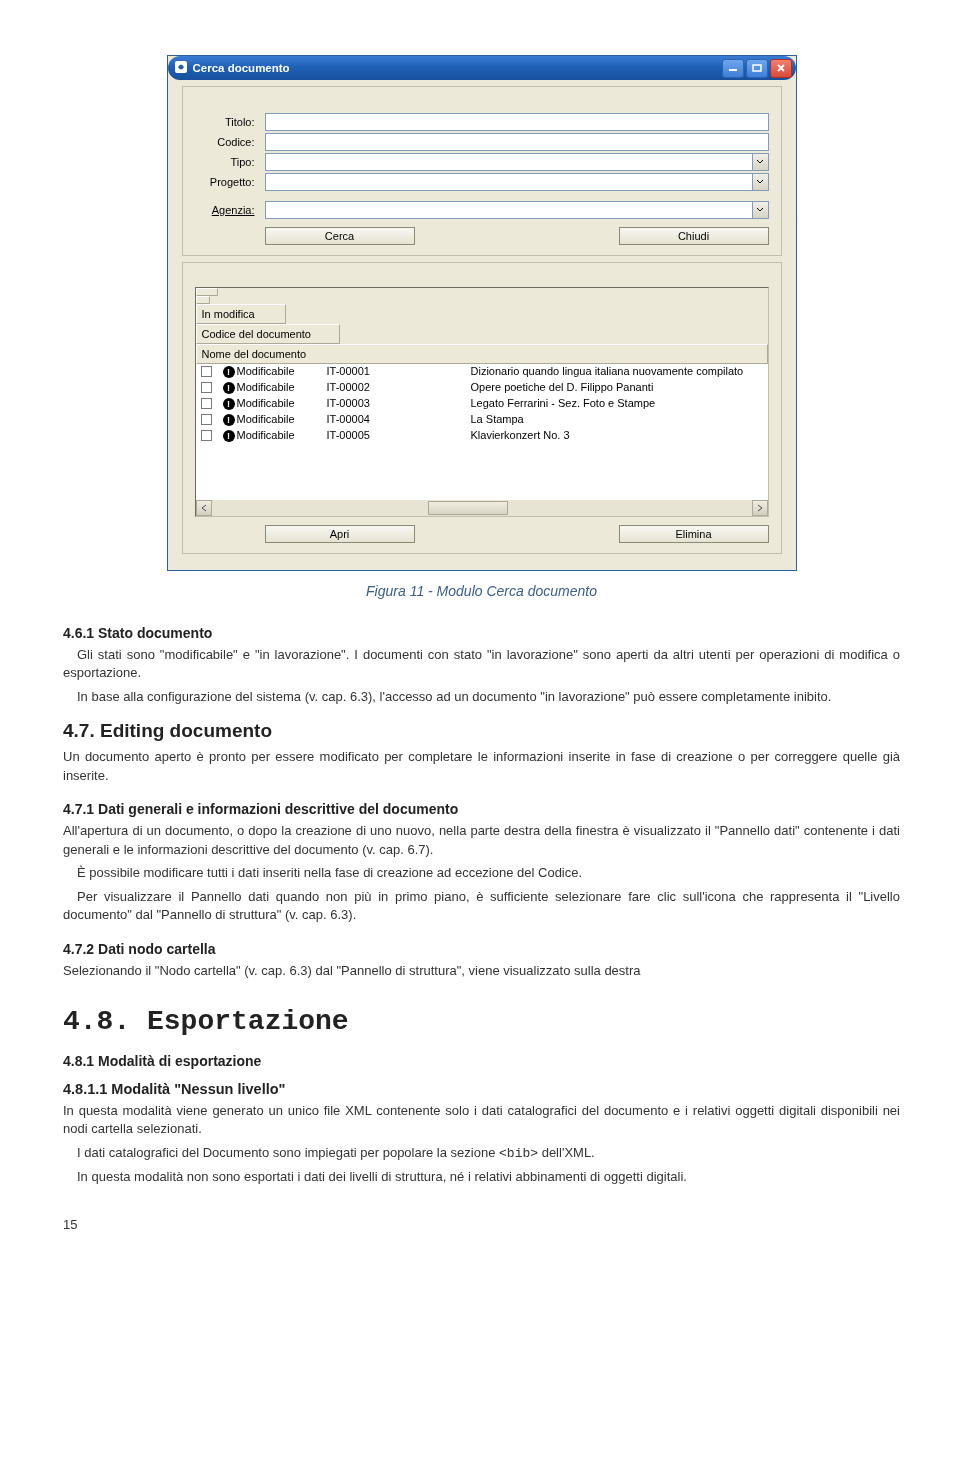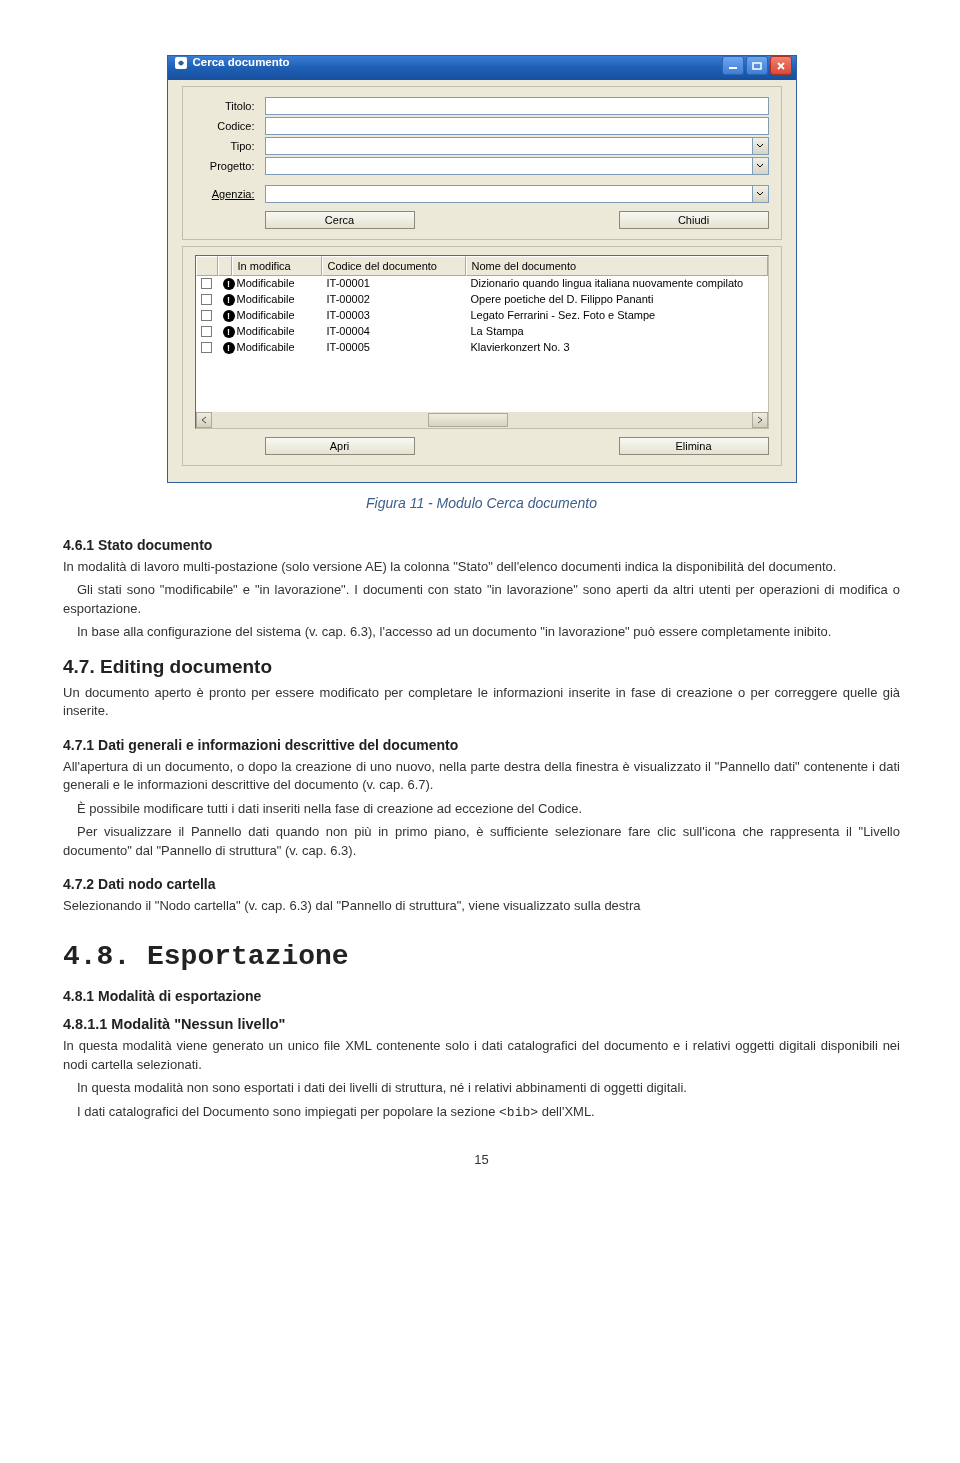--- a/index.html
+++ b/index.html
@@ -14,35 +14,35 @@
   .page { padding: 55px 60px 30px 63px; }
   .dialog {
     width: 630px;
     margin: 0 auto 12px auto;
     border: 1px solid #2e5f9e;
     background: #ece9d8;
   }
   .titlebar {
     height: 24px;
     background: linear-gradient(to bottom,#3a7bd5 0%,#1e5fb5 50%,#184f9c 100%);
-    display: flex; align-items: flex-start;
+    display: flex; align-items: center;
     padding: 0 4px 0 6px;
-    color: #fff; font-size: 11.5px; font-weight: bold;
+    color: #fff; font-size: 11.5px; font-weight: bold; border-radius: 12px;
   }
   .titlebar .app-icon { margin-right: 5px; }
   .titlebar .spacer { flex: 1; }
   .winbtn {
     width: 22px; height: 19px; margin-left: 2px;
     background: linear-gradient(to bottom,#6ea6ee,#3e7ed8);
     border: 1px solid #2c65b0; border-radius: 3px;
     display:flex;align-items:center;justify-content:center;
   }
   .winbtn.close { background: linear-gradient(to bottom,#f08070,#d84a3a); border-color:#b03020;}
   .dialog-body { padding: 6px 14px 10px; font-size: 11px; font-family: Tahoma, sans-serif; color:#000;}
-  fieldset { border: 1px solid #bfbfae; margin: 0 0 6px 0; padding: 8px 12px 10px;}
+  fieldset { border: 1px solid #bfbfae; margin: 0 0 6px 0; padding: 24px 12px 10px;}
   .frow { display:flex; align-items:center; margin: 2px 0;}
   .flabel { width: 60px; text-align: right; margin-right: 10px;}
   .ftext {
     flex:1; height:18px; background:#fff; border:1px solid #7f9db9;
     font-size:11px; padding:1px 3px;
   }
   .fselect {
     flex:1; height:18px; background:#fff; border:1px solid #7f9db9;
     position:relative;
   }
@@ -52,21 +52,21 @@
   .statbtn {
     background: linear-gradient(#f8f8f3,#e6e2d2);
     border:1px solid #8a8a78; font-size:11px;
     padding: 2px 0; text-align:center;
   }
   .btnrow { display:flex; margin-top:8px;}
   .statbtn.w { width:150px; }
   .btnrow .gap { flex:1; }
   .tbl { border:1px inset #bfbfae;}
   .thead,.trow { display:flex; font-size:11px;}
-  .thead { background:#ece9d8;}
+  .thead { background:#ece9d8;flex-direction:column;}
   .thead .tc { border:1px solid #fff; border-right-color:#aca89a; border-bottom-color:#aca89a;
     padding:3px 5px;}
   .c-check{width:22px;} .c-stat{width:14px;} .c-mod{width:90px;} .c-cod{width:144px;} .c-nom{flex:1;}
   .tbody{background:#fff; min-height:128px;}
   .trow{border-bottom:0;}
   .trow .tc{padding:1px 5px; border-right:0;}
   .trow .chk{display:inline-block;width:11px;height:11px;border:1px solid #7a7a7a;background:#fff;margin-top:1px;}
   .excicon{display:inline-flex;width:12px;height:12px;border-radius:50%;background:#000;
     align-items:center;justify-content:center;color:#fff;font-size:9px;font-weight:bold;}
   .scrollbar{height:16px;background:#e8e4d4;display:flex;}
@@ -75,21 +75,21 @@
   .strack{flex:1;background:#e8e4d4;position:relative;}
   .thumb{position:absolute;left:40%;width:80px;height:14px;top:1px;
     background:linear-gradient(#f0ece0,#d8d4c4);border:1px solid #aca89a;}
   .caption{text-align:center;font-style:italic;color:#3b5e8a;font-size:14px;margin:6px 0 26px;}
   h2{font-family:'Century Gothic','Trebuchet MS',sans-serif;font-weight:bold;font-size:19px;color:#222;margin:14px 0 6px;}
   h3{font-family:'Century Gothic','Trebuchet MS',sans-serif;font-weight:bold;font-size:14px;color:#222;margin:16px 0 5px;}
   h4{font-family:'Century Gothic','Trebuchet MS',sans-serif;font-weight:bold;font-size:14.5px;color:#222;margin:12px 0 4px;}
   p{font-family:'Century Gothic','Trebuchet MS',sans-serif;font-size:13px;line-height:1.42;margin:5px 0;text-align:justify;}
   p.ind{text-indent:14px;}
   .mono{font-family:'Courier New',monospace;}
-  .footer{text-align:center;font-family:'Century Gothic',sans-serif;font-size:13px;margin-top:30px;}
+  .footer{text-align:left;font-family:'Century Gothic',sans-serif;font-size:13px;margin-top:30px;}
 </style>
 </head>
 <body>
 
 <div class="page">
   <div class="dialog">
     <div class="titlebar">
       <span class="app-icon">
         <svg width="14" height="14">
             <rect x="1" y="1" width="12" height="12" fill="#fff" rx="2"></rect>
@@ -234,36 +234,35 @@
             <span class="gap"></span>
             <div class="statbtn w">Elimina</div>
           </div>
       </fieldset>
     </div>
   </div>
 
   <div class="caption">Figura 11 - Modulo Cerca documento</div>
 
   <h3>4.6.1 Stato documento</h3>
-  <p>In modalità di lavoro multi-postazione (solo versione AE) la colonna "Stato" dell'elenco documenti indica la disponibilità del documento.</p>
   <p class="ind">Gli stati sono "modificabile" e "in lavorazione". I documenti con stato "in lavorazione" sono aperti da altri utenti per operazioni di modifica o esportazione.</p>
   <p class="ind">In base alla configurazione del sistema (v. cap. 6.3), l'accesso ad un documento "in lavorazione" può essere completamente inibito.</p>
 
   <h2>4.7. Editing documento</h2>
   <p>Un documento aperto è pronto per essere modificato per completare le informazioni inserite in fase di creazione o per correggere quelle già inserite.</p>
 
   <h3>4.7.1 Dati generali e informazioni descrittive del documento</h3>
   <p>All'apertura di un documento, o dopo la creazione di uno nuovo, nella parte destra della finestra è visualizzato il "Pannello dati" contenente i dati generali e le informazioni descrittive del documento (v. cap. 6.7).</p>
   <p class="ind">È possibile modificare tutti i dati inseriti nella fase di creazione ad eccezione del Codice.</p>
   <p class="ind">Per visualizzare il Pannello dati quando non più in primo piano, è sufficiente selezionare fare clic sull'icona che rappresenta il "Livello documento" dal "Pannello di struttura" (v. cap. 6.3).</p>
 
   <h3>4.7.2 Dati nodo cartella</h3>
   <p>Selezionando il "Nodo cartella" (v. cap. 6.3) dal "Pannello di struttura", viene visualizzato sulla destra</p>
 
   <h2 style="font-family:Liberation Mono, monospace;font-size:28px;margin-top:26px;">4.8. Esportazione</h2>
   <h3>4.8.1 Modalità di esportazione</h3>
   <h4>4.8.1.1 Modalità "Nessun livello"</h4>
   <p>In questa modalità viene generato un unico file XML contenente solo i dati catalografici del documento e i relativi oggetti digitali disponibili nei nodi cartella selezionati.</p>
+  <p class="ind"><span>I dati catalografici del Documento sono impiegati per popolare la sezione </span><span class="mono">&lt;bib&gt;</span><span> dell'XML.</span></p>
   <p class="ind">In questa modalità non sono esportati i dati dei livelli di struttura, né i relativi abbinamenti di oggetti digitali.</p>
-  <p class="ind"><span>I dati catalografici del Documento sono impiegati per popolare la sezione </span><span class="mono">&lt;bib&gt;</span><span> dell'XML.</span></p>
 
   <div class="footer">15</div>
 </div>
 
 </body></html>

